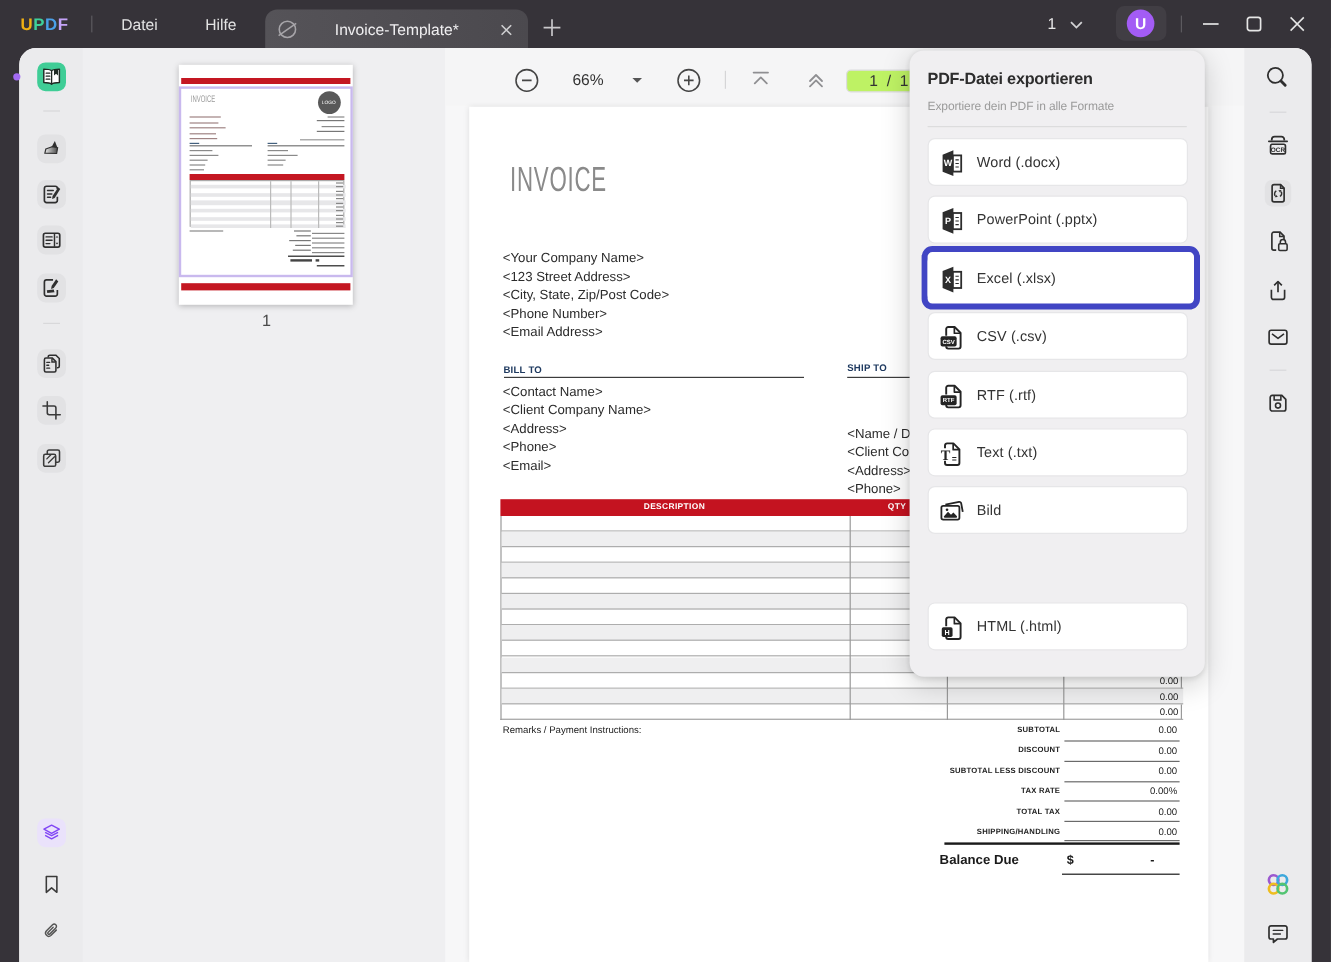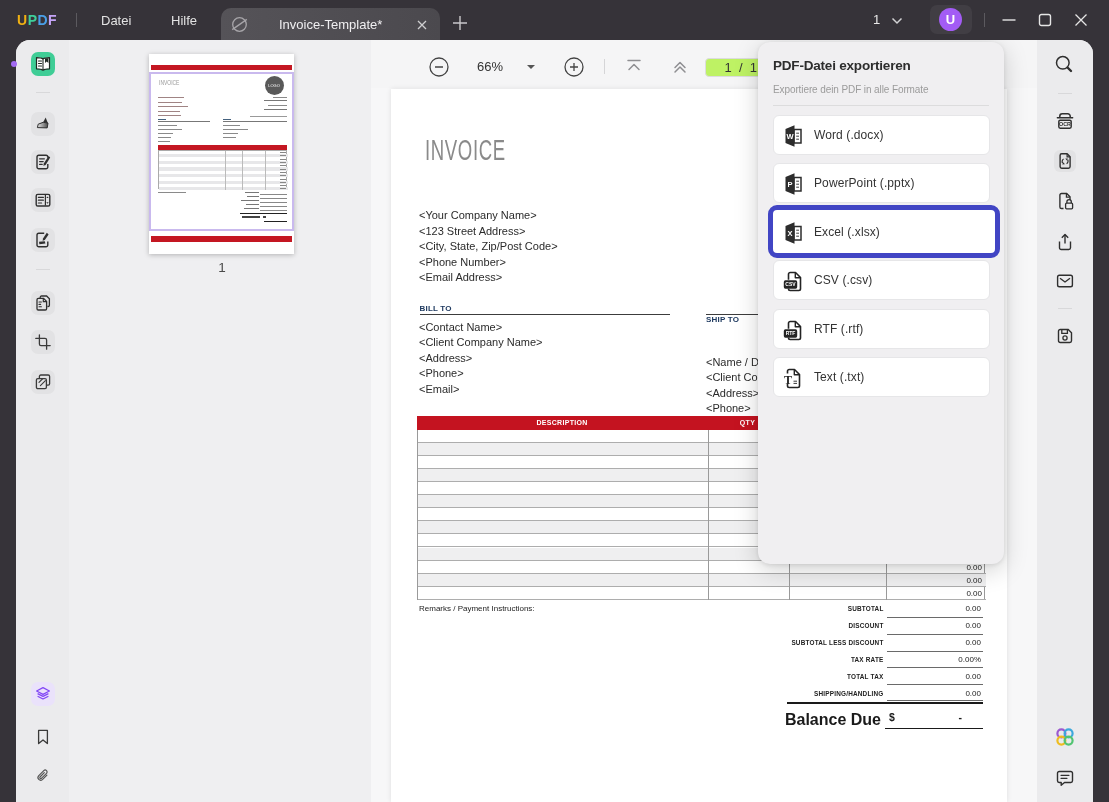--- a/index.html
+++ b/index.html
@@ -343,21 +343,21 @@
         <path d="M4.2 3.5 H15.8 A1.7 1.7 0 0 1 17.5 5.2 V12.8 A1.7 1.7 0 0 1 15.8 14.5 H9.5 L6.2 17.3 V14.5 H4.2 A1.7 1.7 0 0 1 2.5 12.8 V5.2 A1.7 1.7 0 0 1 4.2 3.5 Z" fill="none" stroke="#2f2f2f" stroke-width="1.4" stroke-linejoin="round"></path>
         <path d="M6 7.3 H14 M6 10.3 H12" stroke="#2f2f2f" stroke-width="1.2" stroke-linecap="round"></path>
       </svg>
     </div>
     <div id="page">
       <div class="t" style="left:34px; top:45px; font-size:29px; color:#8a8a8a; transform:scaleX(0.64); transform-origin:left; letter-spacing:1px;">INVOICE</div>
       <div class="t inv" style="left:28px; top:119px; line-height:15.5px;">&lt;Your Company Name&gt;<br>&lt;123 Street Address&gt;<br>&lt;City, State, Zip/Post Code&gt;<br>&lt;Phone Number&gt;<br>&lt;Email Address&gt;</div>
       <div class="t bt" style="left:28.5px; top:214.5px;text-align:center;">BILL TO</div>
       <div class="abs" style="left:28.5px; top:224.5px; width:250px; height:1px; background:#3c3c3c;"></div>
       <div class="t inv" style="left:28px; top:230.5px; line-height:15.5px;">&lt;Contact Name&gt;<br>&lt;Client Company Name&gt;<br>&lt;Address&gt;<br>&lt;Phone&gt;<br>&lt;Email&gt;</div>
-      <div class="t bt" style="left:315px; top:226px;text-align:center;">SHIP TO</div>
+      <div class="t bt" style="left:315px; top:213px;text-align:center;">SHIP TO</div>
       <div class="abs" style="left:315px; top:224.5px; width:250px; height:1px; background:#3c3c3c;"></div>
       <div class="t inv" style="left:315px; top:230.5px; line-height:15.5px;margin-top:35px;">&lt;Name / Dept&gt;<br>&lt;Client Company Name&gt;<br>&lt;Address&gt;<br>&lt;Phone&gt;</div>
 
       <div class="abs" style="left:26px; top:326.5px; width:568px; height:14px; background:#c41320;">
         <div class="th" style="left:0; width:290px;">DESCRIPTION</div>
         <div class="th" style="left:290px; width:81px;">QTY</div>
         <div class="th" style="left:371px; width:97px;">UNIT PRICE</div>
         <div class="th" style="left:468px; width:100px;">TOTAL</div>
       </div>
       <div class="abs" style="left:26px; top:340.5px; width:568px; height:170.4px; border-left:1px solid #9a9a9a; border-right:1px solid #9a9a9a; border-bottom:1px solid #9a9a9a;">
@@ -405,21 +405,21 @@
       <div class="tlab" style="top:567px;">TAX RATE</div>
       <div class="tval" style="top:566px;">0.00%</div>
       <div class="tline" style="top:578px;"></div>
       <div class="tlab" style="top:584px;">TOTAL TAX</div>
       <div class="tval" style="top:583px;">0.00</div>
       <div class="tline" style="top:595px;"></div>
       <div class="tlab" style="top:600.5px;">SHIPPING/HANDLING</div>
       <div class="tval" style="top:599.5px;">0.00</div>
       <div class="tline" style="top:611px;"></div>
       <div class="abs" style="left:396px; top:612.5px; width:196px; height:2.4px; background:#1a1a1a;"></div>
-      <div class="t" style="left:392px; top:622px; width:100px; text-align:center; font-size:16px; font-weight:bold; color:#1a1a1a;">Balance Due</div>
+      <div class="t" style="left:392px; top:622px; width:100px; text-align:left; font-size:11px; font-weight:bold; color:#1a1a1a;">Balance Due</div>
       <div class="t" style="left:498px; top:622px; font-size:10.5px; font-weight:bold; color:#1a1a1a;">$</div>
       <div class="t" style="left:521px; top:622px; width:50px; text-align:right; font-size:10.5px; font-weight:bold; color:#1a1a1a;">-</div>
       <div class="abs" style="left:494px; top:638.5px; width:98px; height:1.6px; background:#1a1a1a;"></div>
     </div>
 
     <div id="panel">
       <div class="t" style="left:15px; top:16px; font-size:13.5px; letter-spacing:-0.2px; font-weight:bold; color:#2d2d2d;">PDF-Datei exportieren</div>
       <div class="t" style="left:15px; top:42px; font-size:10px; letter-spacing:-0.1px; color:#9b9b9b;">Exportiere dein PDF in alle Formate</div>
       <div class="abs" style="left:15px; top:62.5px; width:216px; height:1px; background:#dcdcdd;"></div>
 
@@ -472,16 +472,34 @@
       <div class="fbtn" style="top:315px;">
         <svg width="20" height="21" style="left:9px; top:10px;" viewBox="0 0 20 21">
           <path d="M4.5 5.5 V3.2 A1.7 1.7 0 0 1 6.2 1.5 H11.5 L16.5 6.5 V17.8 A1.7 1.7 0 0 1 14.8 19.5 H6.2 A1.7 1.7 0 0 1 4.5 17.8 V16" fill="none" stroke="#242424" stroke-width="1.6" stroke-linejoin="round"></path>
           <path d="M11.3 1.8 V6.7 H16.2" fill="none" stroke="#242424" stroke-width="1.4" stroke-linejoin="round"></path>
           <rect x="1" y="6.5" width="8" height="9" fill="#fff"></rect>
           <text x="1" y="15.5" font-size="12" font-weight="bold" fill="#242424" font-family="Liberation Serif">T</text>
           <path d="M10.5 13.2 H14 M10.5 15.4 H14" stroke="#242424" stroke-width="0.9"></path>
         </svg>
         <div class="flabel">Text (.txt)</div>
       </div>
+      <div class="fbtn" style="top:363.4px;">
+        <svg width="21" height="20" style="left:9px; top:10px;" viewBox="0 0 21 20">
+          <path d="M4.8 4.6 L16.2 2.3 A1.5 1.5 0 0 1 18 3.5 L19.3 10.5" fill="none" stroke="#242424" stroke-width="1.5"></path>
+          <rect x="1.5" y="5.5" width="15" height="11.5" rx="1.5" fill="none" stroke="#242424" stroke-width="1.5"></rect>
+          <path d="M3.5 14.5 L7 10.5 L9.5 13 L11.5 11 L14.5 14.2 A1 1 0 0 1 13.5 15.5 H4.5 A1 1 0 0 1 3.5 14.5 Z" fill="#242424"></path>
+          <circle cx="6.2" cy="8.8" r="1.1" fill="#242424"></circle>
+        </svg>
+        <div class="flabel">Bild</div>
+      </div>
+      <div class="fbtn" style="top:460.2px;">
+        <svg width="20" height="21" style="left:9px; top:10px;" viewBox="0 0 20 21">
+          <path d="M5.5 8.8 V3.2 A1.7 1.7 0 0 1 7.2 1.5 H12.5 L17.5 6.5 V17.8 A1.7 1.7 0 0 1 15.8 19.5 H7.2 A1.7 1.7 0 0 1 5.5 17.8 V17.6" fill="none" stroke="#242424" stroke-width="1.6" stroke-linejoin="round"></path>
+          <path d="M12.3 1.8 V6.7 H17.2" fill="none" stroke="#242424" stroke-width="1.4" stroke-linejoin="round"></path>
+          <rect x="1.8" y="9.8" width="9" height="8" rx="1.4" fill="#242424"></rect>
+          <text x="6.3" y="16" font-size="6" font-weight="bold" fill="#fff" text-anchor="middle">H</text>
+        </svg>
+        <div class="flabel">HTML (.html)</div>
+      </div>
     </div>
   </div>
 
 </div>
 
 </body></html>

